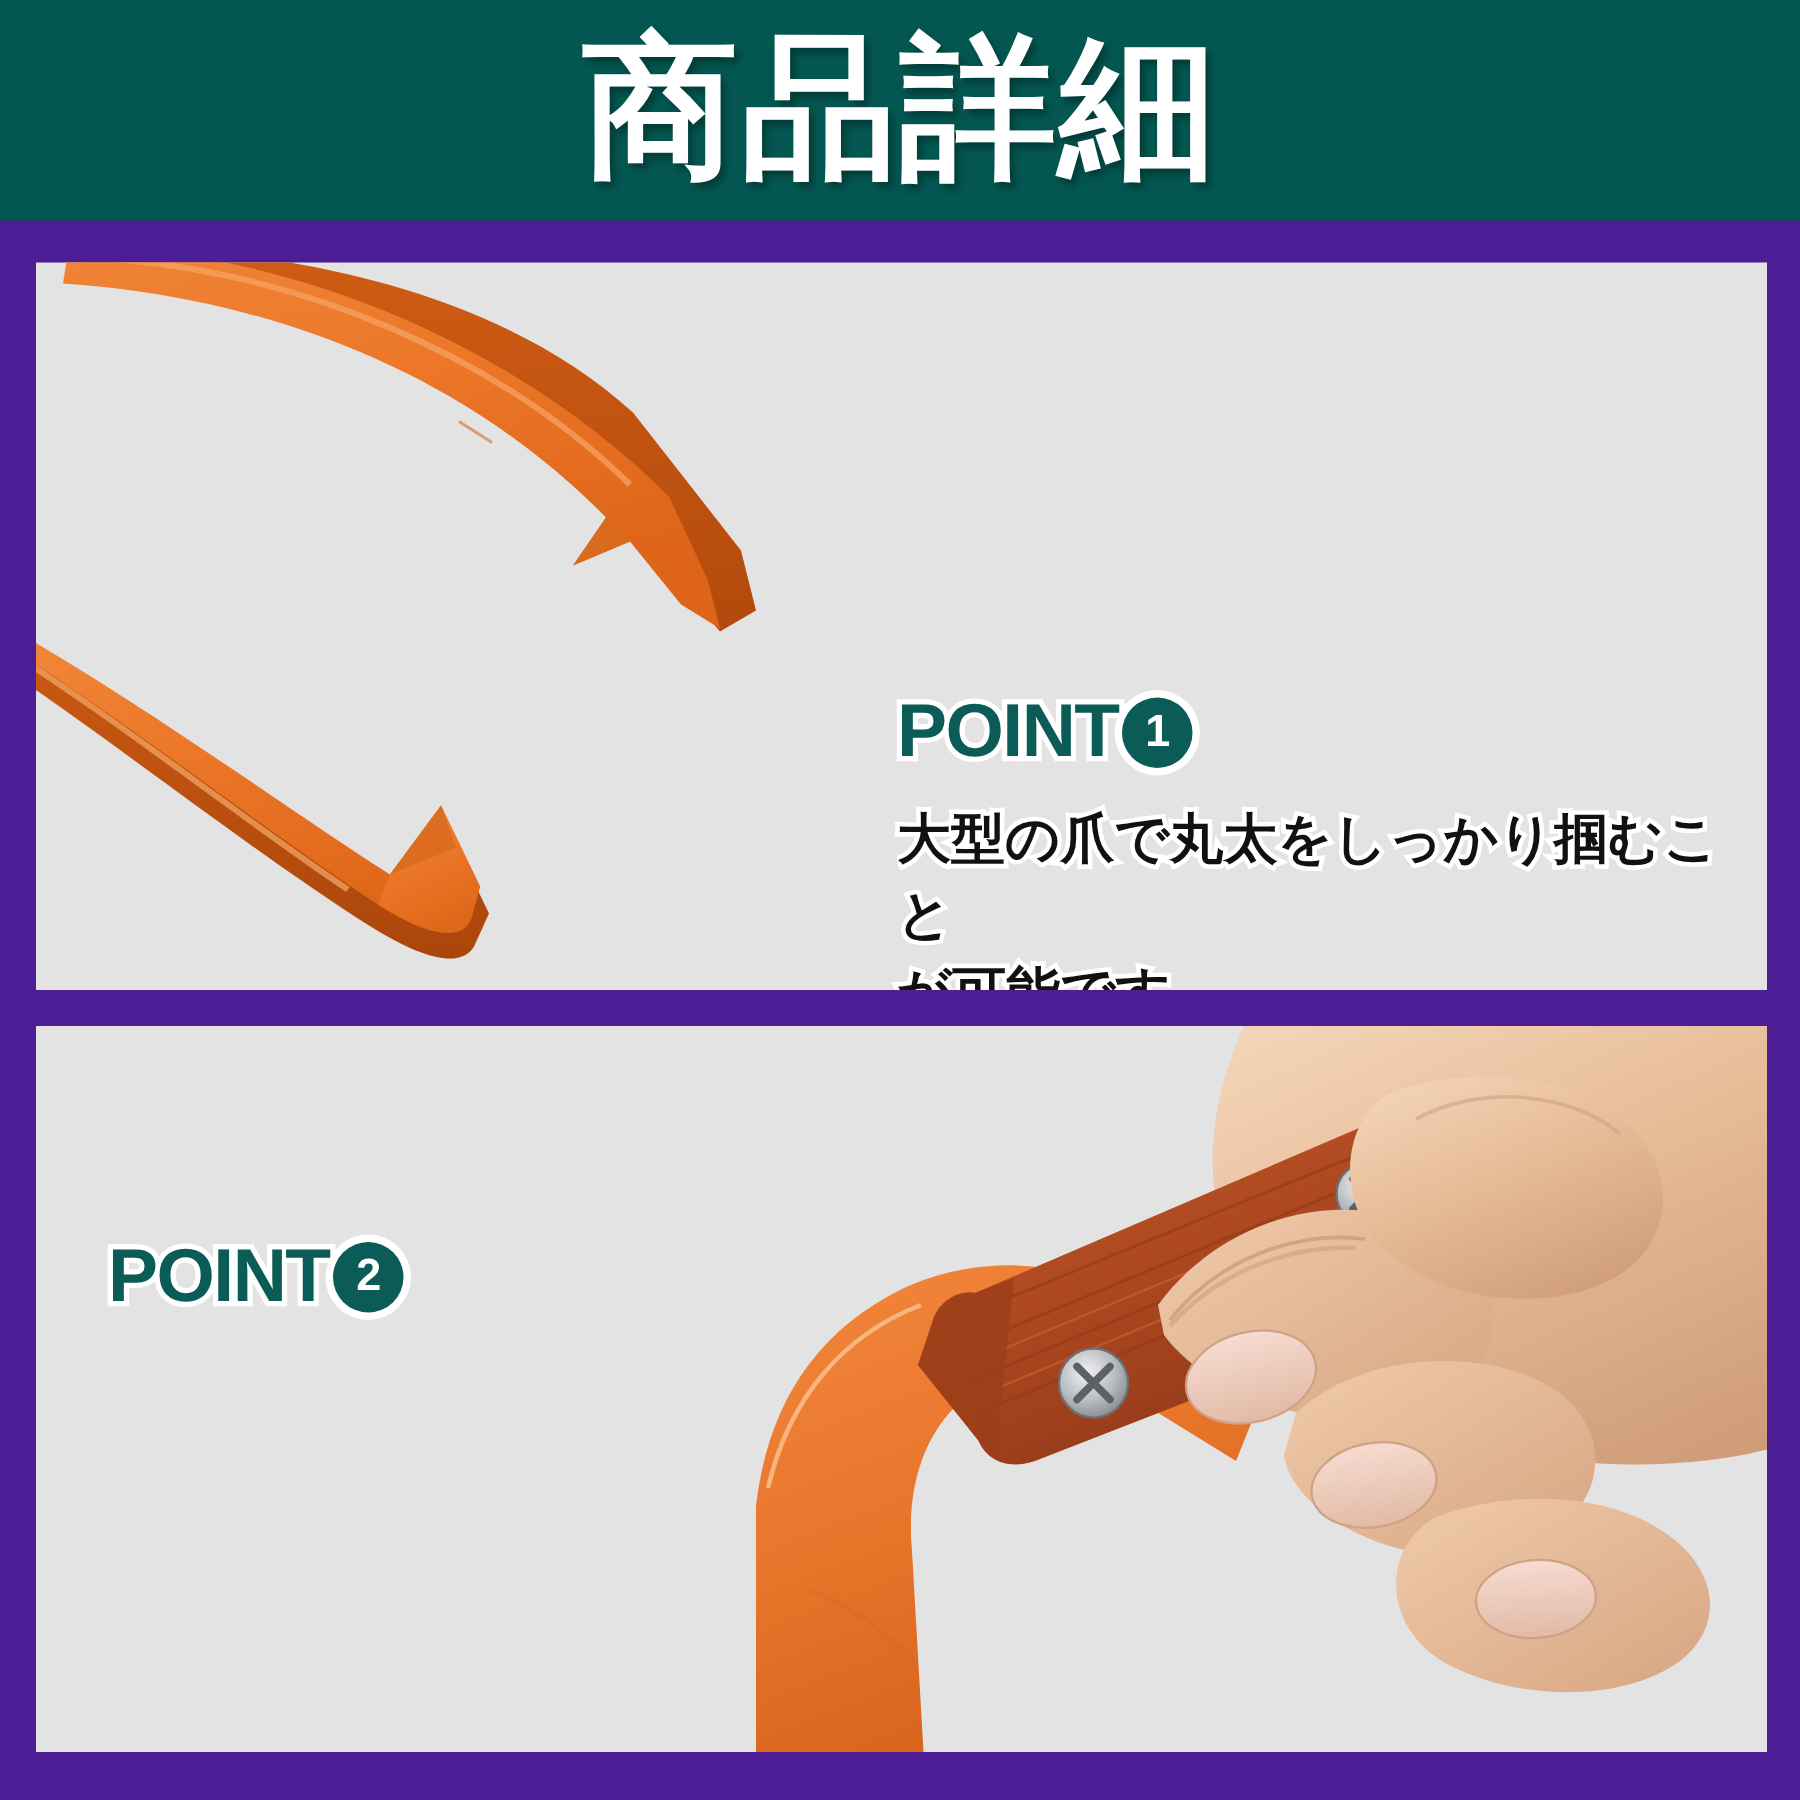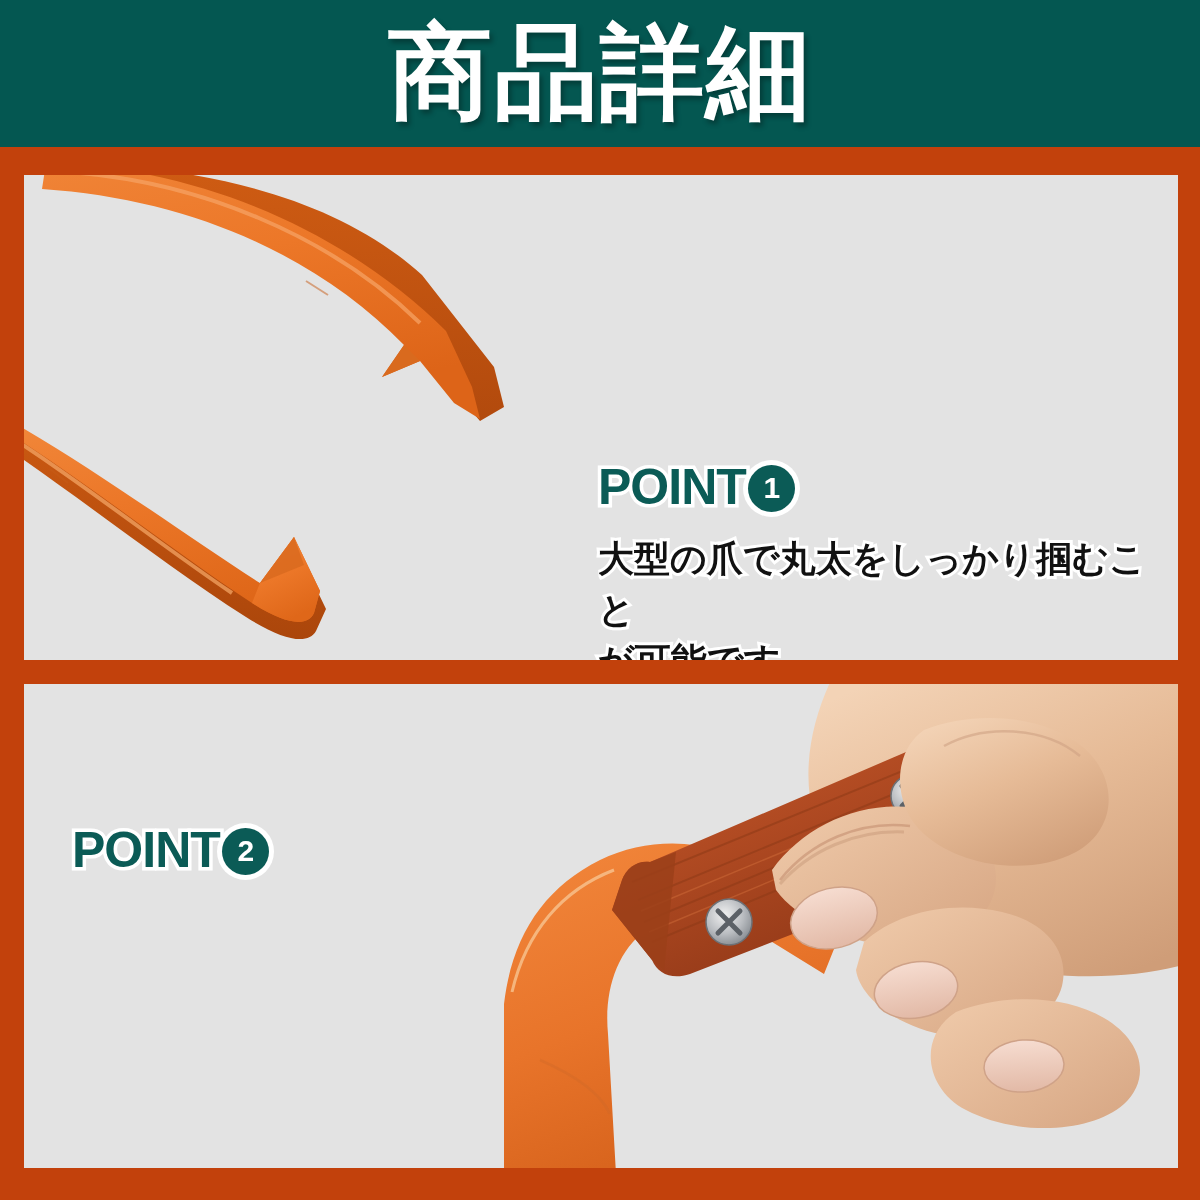--- a/index.html
+++ b/index.html
@@ -2,21 +2,21 @@
 <html><head>
 <meta charset="utf-8">
 <style>
   * { margin:0; padding:0; box-sizing:border-box; }
   html, body {
     width:1200px; height:1200px;
     background:#ffffff;
     font-family:"Liberation Sans", "DejaVu Sans", sans-serif;
     overflow:hidden;
   }
-  #page { position:relative; width:1200px; height:1200px; background:#c2410c; }
+  #page { position:relative; width:1200px; height:1200px; background:#4c1d95; }
 
   
   .header-banner {
     position:absolute; left:0; top:0; width:1200px; height:147px;
     background:#045751;
     display:flex; align-items:center; justify-content:center;
   }
   .header-title {
     color:#ffffff;
     font-size:104px;

